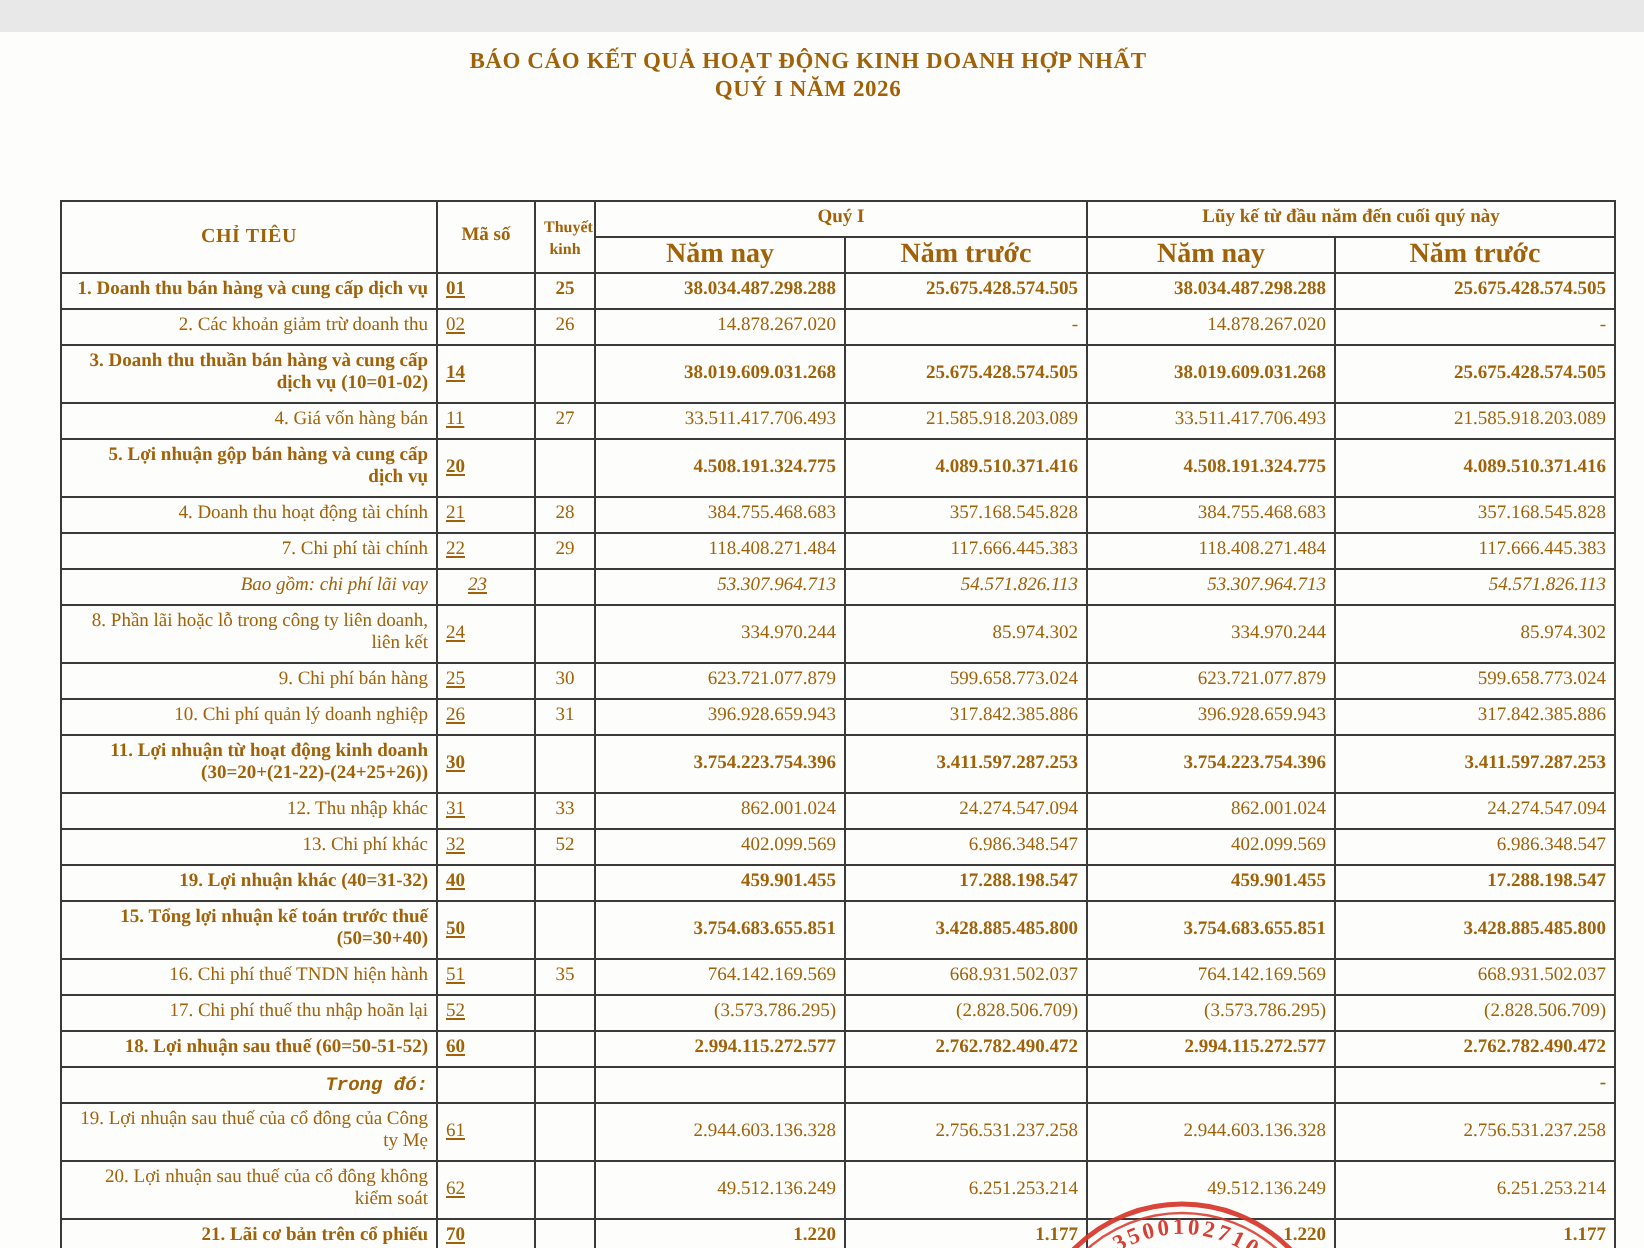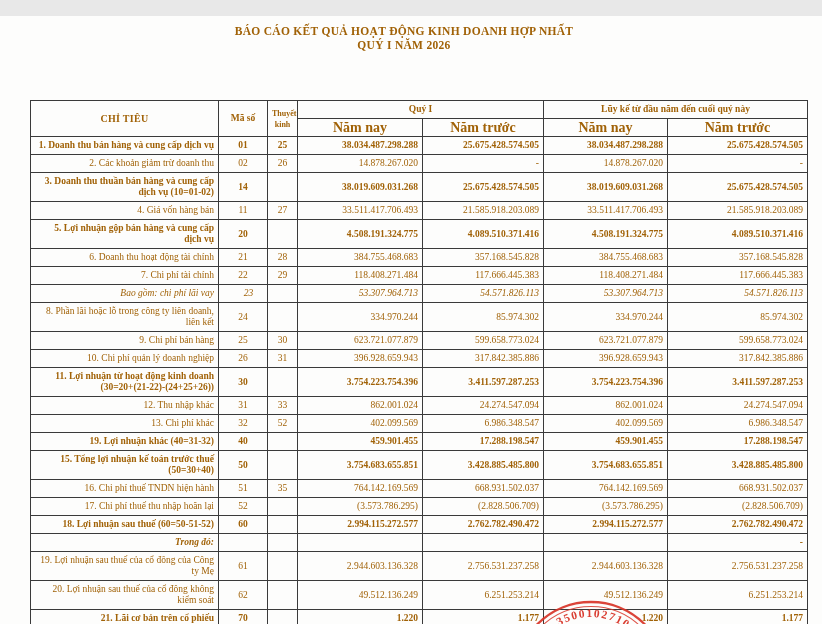--- a/index.html
+++ b/index.html
@@ -37,27 +37,27 @@
     vertical-align:middle;
     overflow:hidden;
   }
   table.report { border:1.5px solid #2c2c2c; }
   table.report tr:last-child td { border-bottom:3px solid #474747; }
   th { font-weight:bold; text-align:center; }
   th.criteria-h { font-size:10px; letter-spacing:0.3px; }
   th.note-h { font-size:8px; line-height:9px; padding:1px; }
   th.year-h { font-size:14px; }
   td.label { text-align:right; padding-left:3px; }
-  td.code  { text-align:center; }
+  td.code  { text-align:left;text-decoration:underline; }
   td.note  { text-align:center; }
   td.num   { text-align:right; white-space:nowrap; }
   td.last  { padding-right:9px; }
   tr.bold td, tr.bold-italic td { font-weight:bold; }
   tr.italic td { font-style:italic;padding-left:15px; }
-  tr.bold-italic td.label { font-style:italic; }
+  tr.bold-italic td.label { font-style:italic;font-family:Liberation Mono, monospace; }
   .stamp-svg { position:absolute; left:0; top:0; pointer-events:none; }
 </style>
 </head>
 <body>
 
 <div class="page">
 
   <div class="title-block">
     <div class="title">BÁO CÁO KẾT QUẢ HOẠT ĐỘNG KINH DOANH HỢP NHẤT</div>
     <div class="subtitle">QUÝ I NĂM 2026</div>
@@ -128,21 +128,21 @@
         <tr class="bold">
           <td class="label">5. Lợi nhuận gộp bán hàng và cung cấp dịch vụ</td>
           <td class="code">20</td>
           <td class="note"></td>
           <td class="num">4.508.191.324.775</td>
           <td class="num">4.089.510.371.416</td>
           <td class="num">4.508.191.324.775</td>
           <td class="num last">4.089.510.371.416</td>
         </tr>
         <tr>
-          <td class="label">6. Doanh thu hoạt động tài chính</td>
+          <td class="label">4. Doanh thu hoạt động tài chính</td>
           <td class="code">21</td>
           <td class="note">28</td>
           <td class="num">384.755.468.683</td>
           <td class="num">357.168.545.828</td>
           <td class="num">384.755.468.683</td>
           <td class="num last">357.168.545.828</td>
         </tr>
         <tr>
           <td class="label">7. Chi phí tài chính</td>
           <td class="code">22</td>

